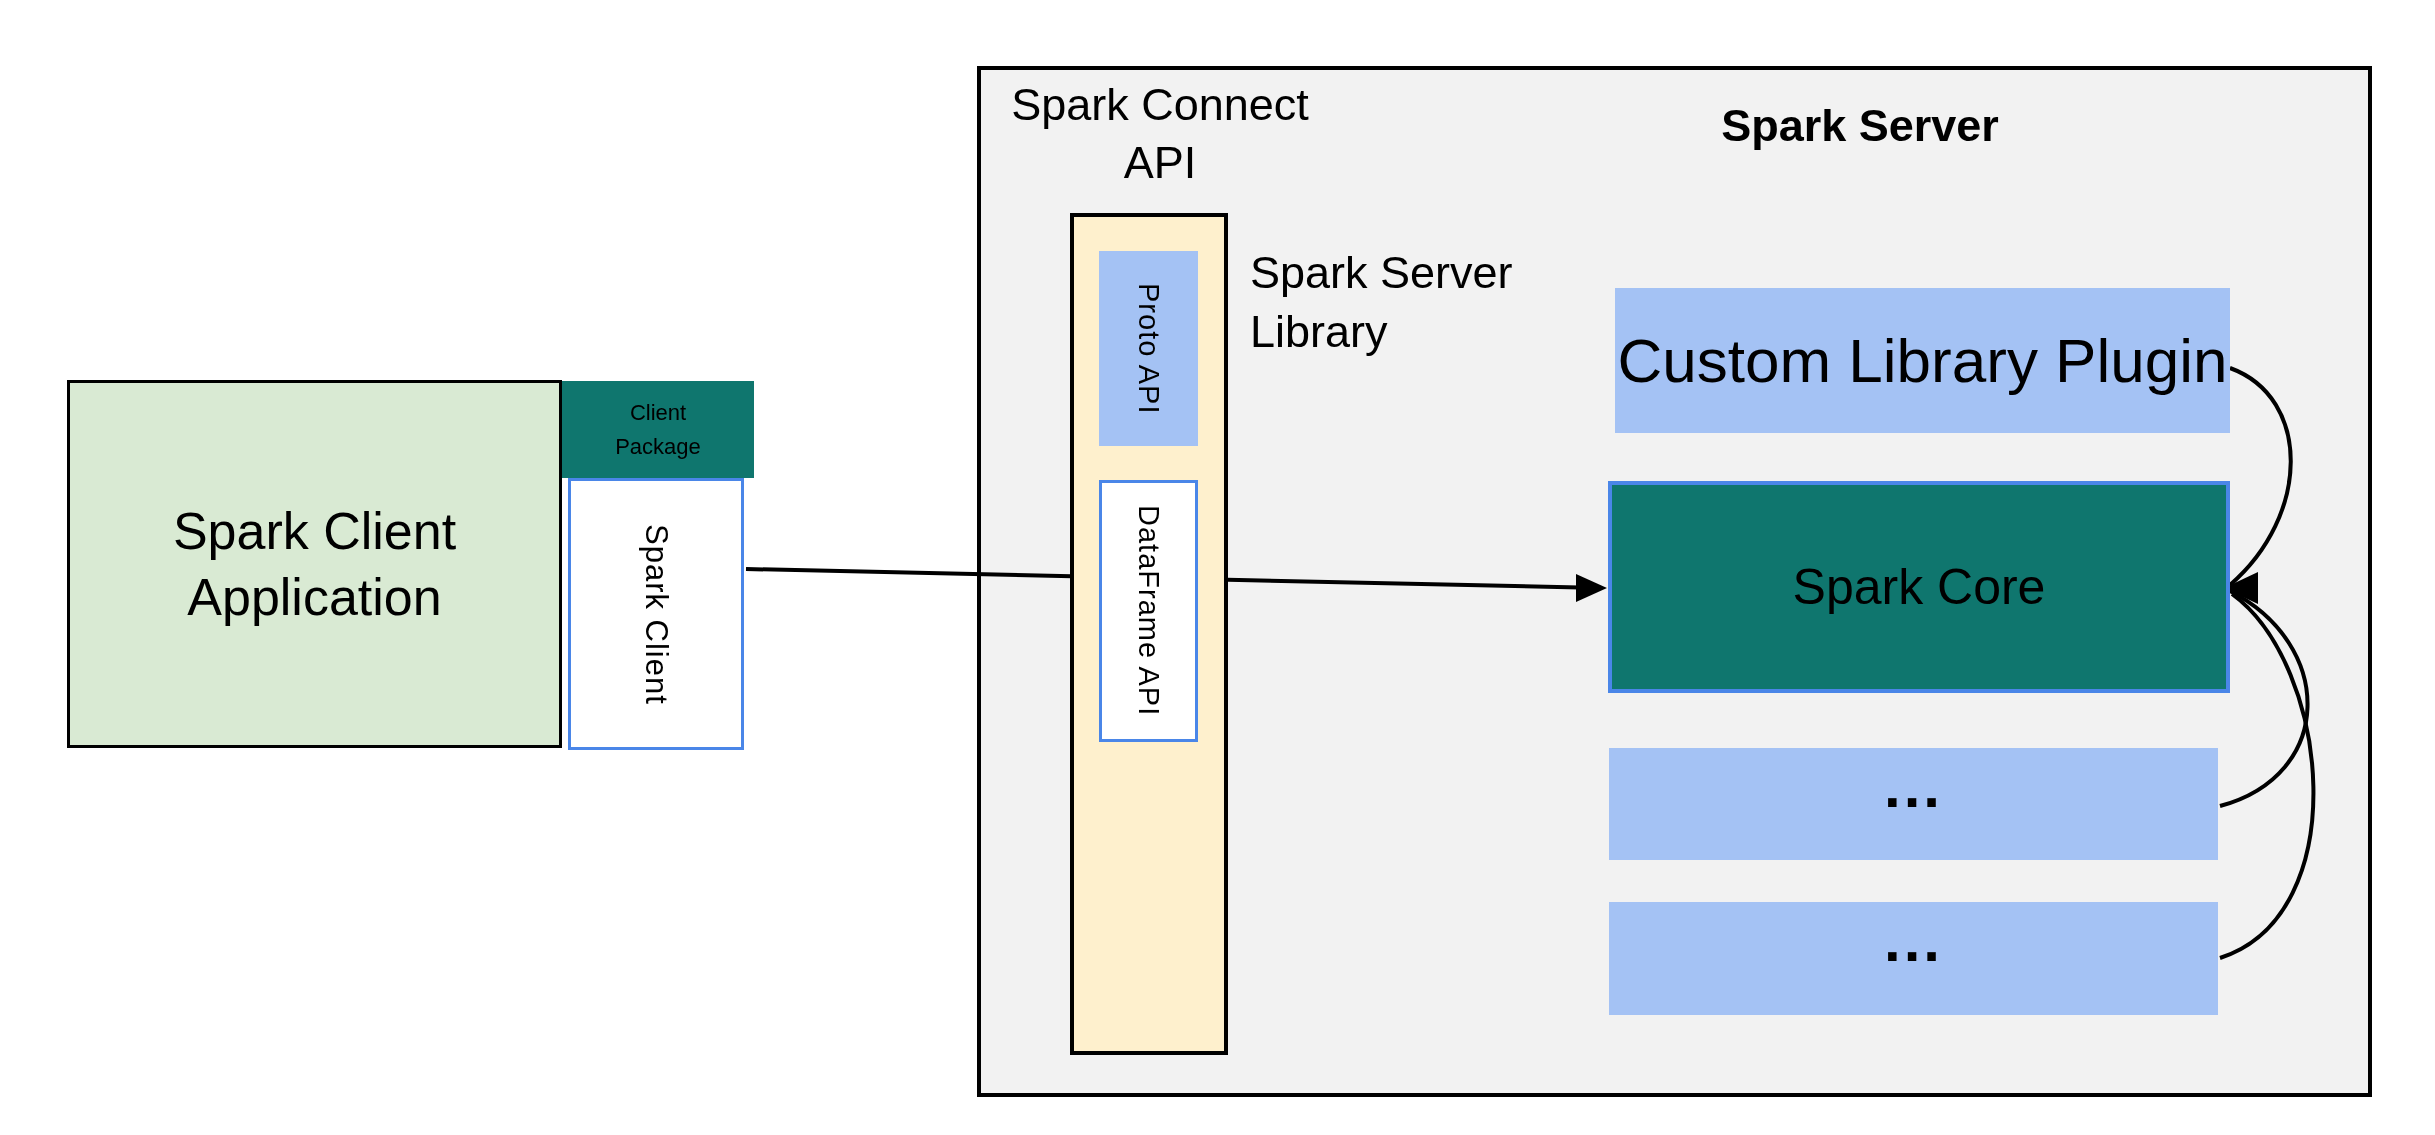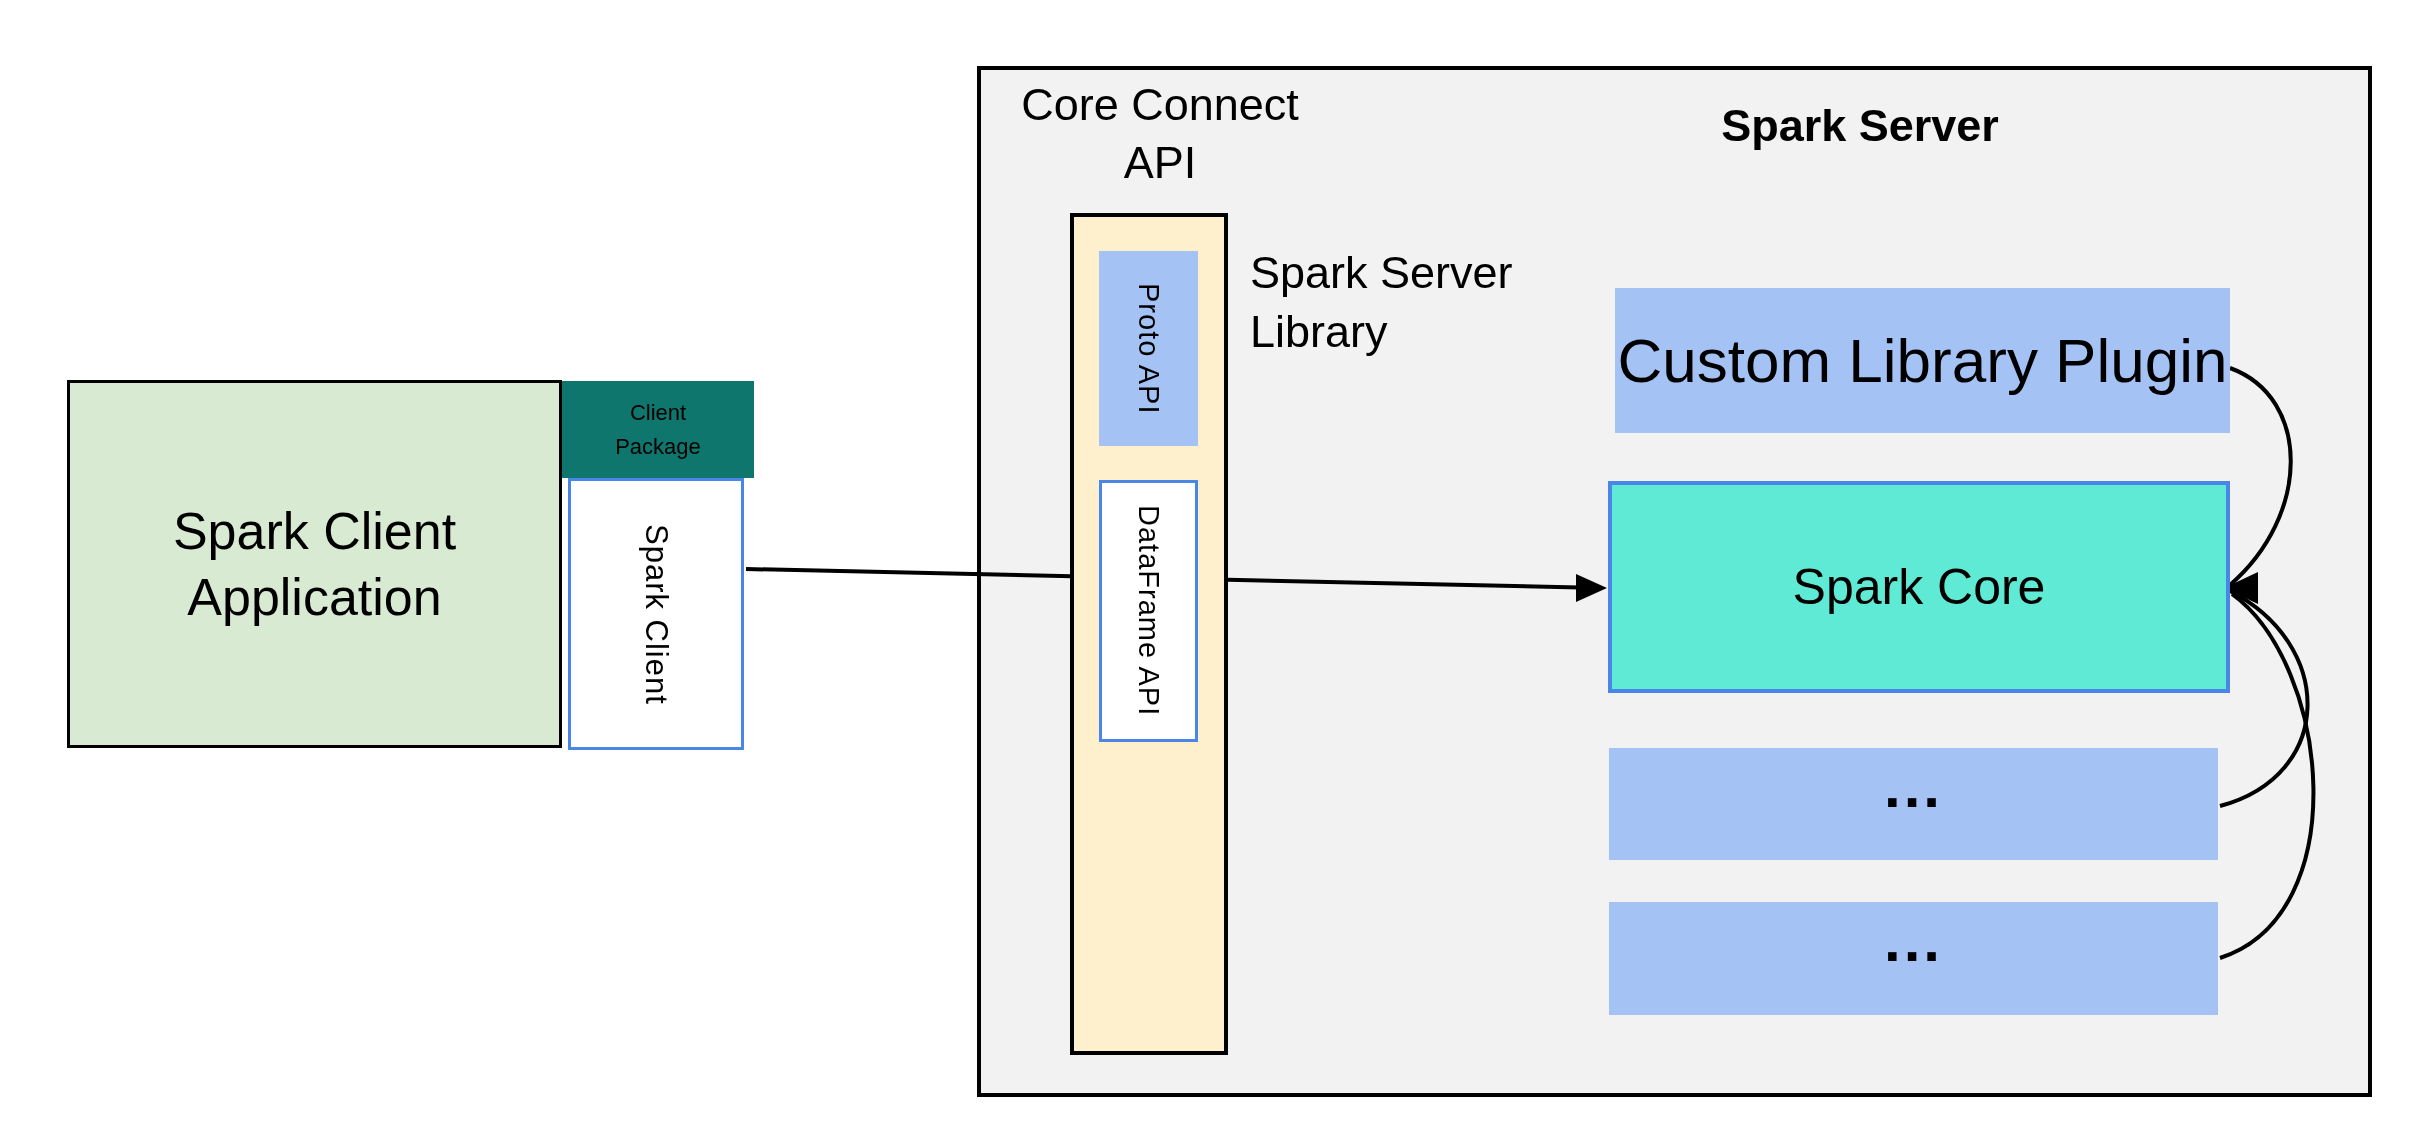--- a/index.html
+++ b/index.html
@@ -78,21 +78,21 @@
   .server-title {
     left: 1620px; top: 100px; width: 480px;
     font-size: 45px; font-weight: bold; text-align: center;
   }
   .plugin-box {
     left: 1615px; top: 288px; width: 615px; height: 145px;
     background: #A4C2F4; font-size: 62px;
   }
   .core-box {
     left: 1608px; top: 481px; width: 622px; height: 212px;
-    background: #5eead4; border: 4px solid #4A86E8; font-size: 50px;
+    background: #0f766e; border: 4px solid #4A86E8; font-size: 50px;
   }
   .dots-box1 {
     left: 1609px; top: 748px; width: 609px; height: 112px;
     background: #A4C2F4;
   }
   .dots-box2 {
     left: 1609px; top: 902px; width: 609px; height: 113px;
     background: #A4C2F4;
   }
   .dots-text {
@@ -126,21 +126,21 @@
   <div class="abs layer-boxes cbox green-box pre">Spark Client
 Application</div>
 
   <div class="abs layer-boxes cbox package-box pre">Client
 Package</div>
 
   <div class="abs layer-boxes cbox client-box">
     <span class="vtext">Spark Client</span>
   </div>
 
-  <div class="abs layer-boxes connect-title pre">Core Connect
+  <div class="abs layer-boxes connect-title pre">Spark Connect
 API</div>
 
   <div class="abs layer-boxes yellow-box"></div>
 
   <div class="abs layer-boxes cbox proto-box">
     <span class="vtext">Proto  API</span>
   </div>
 
   <div class="abs layer-boxes cbox dataframe-box">
     <span class="vtext">DataFrame API</span>

